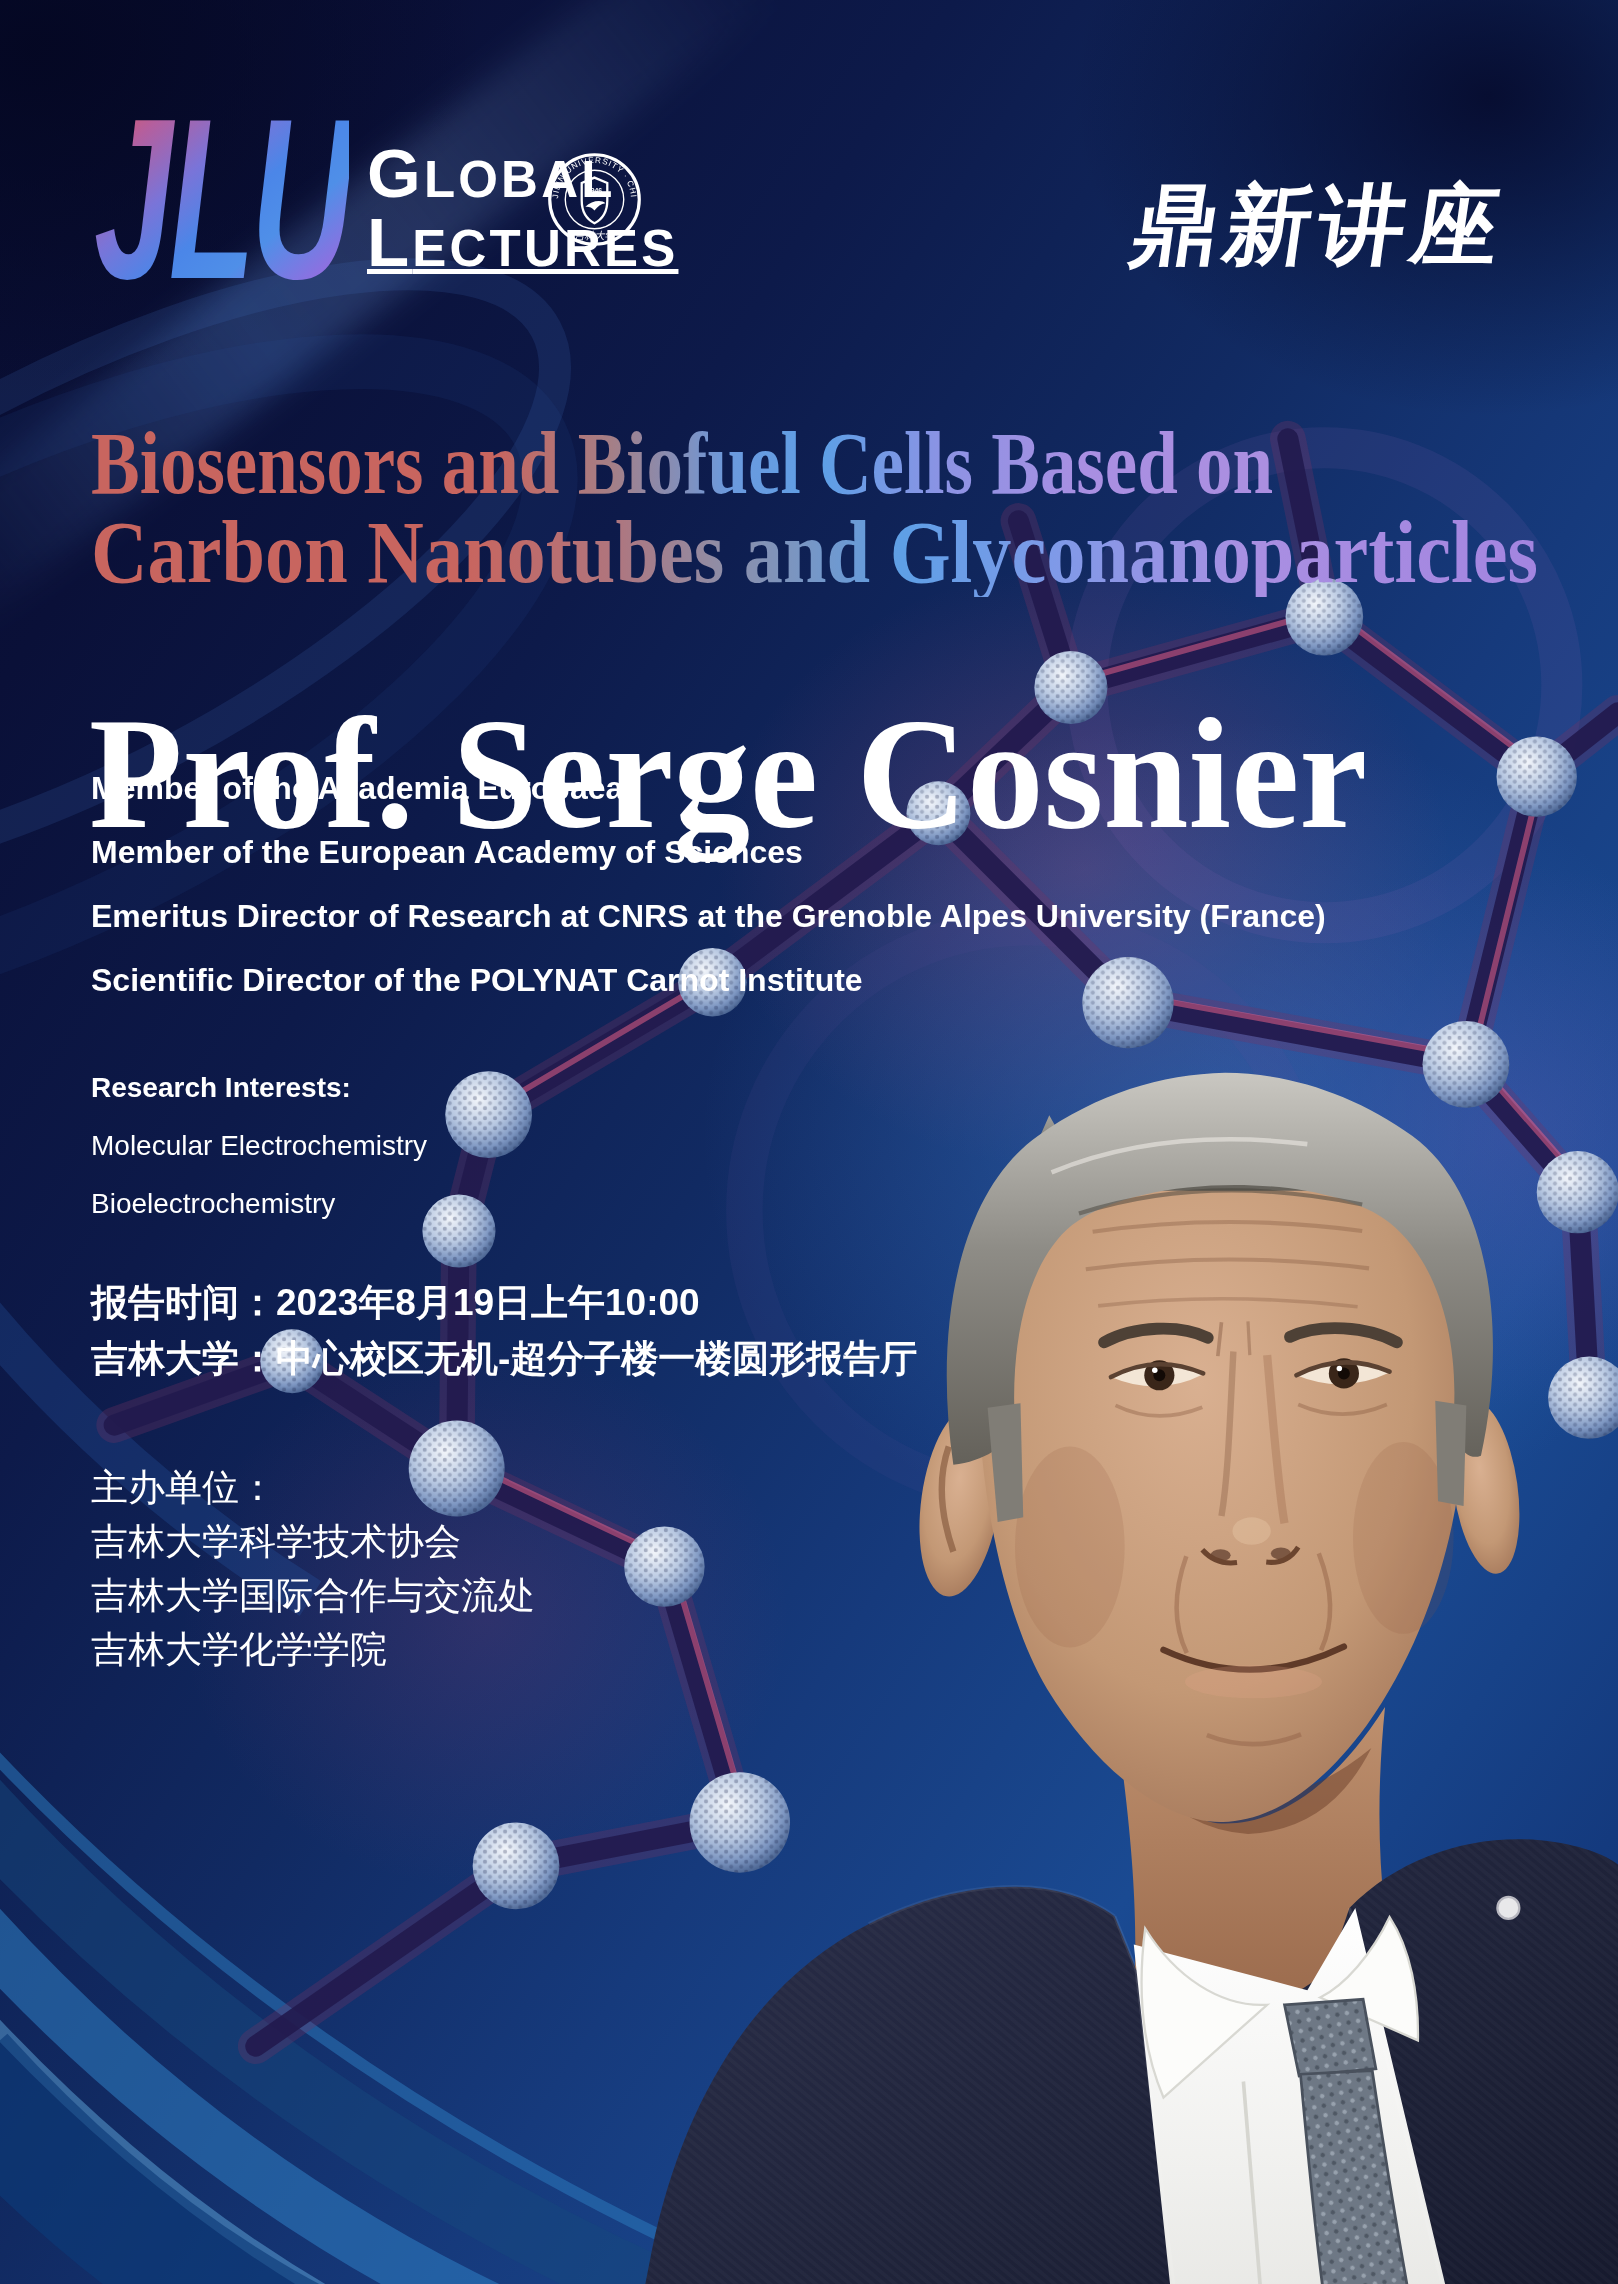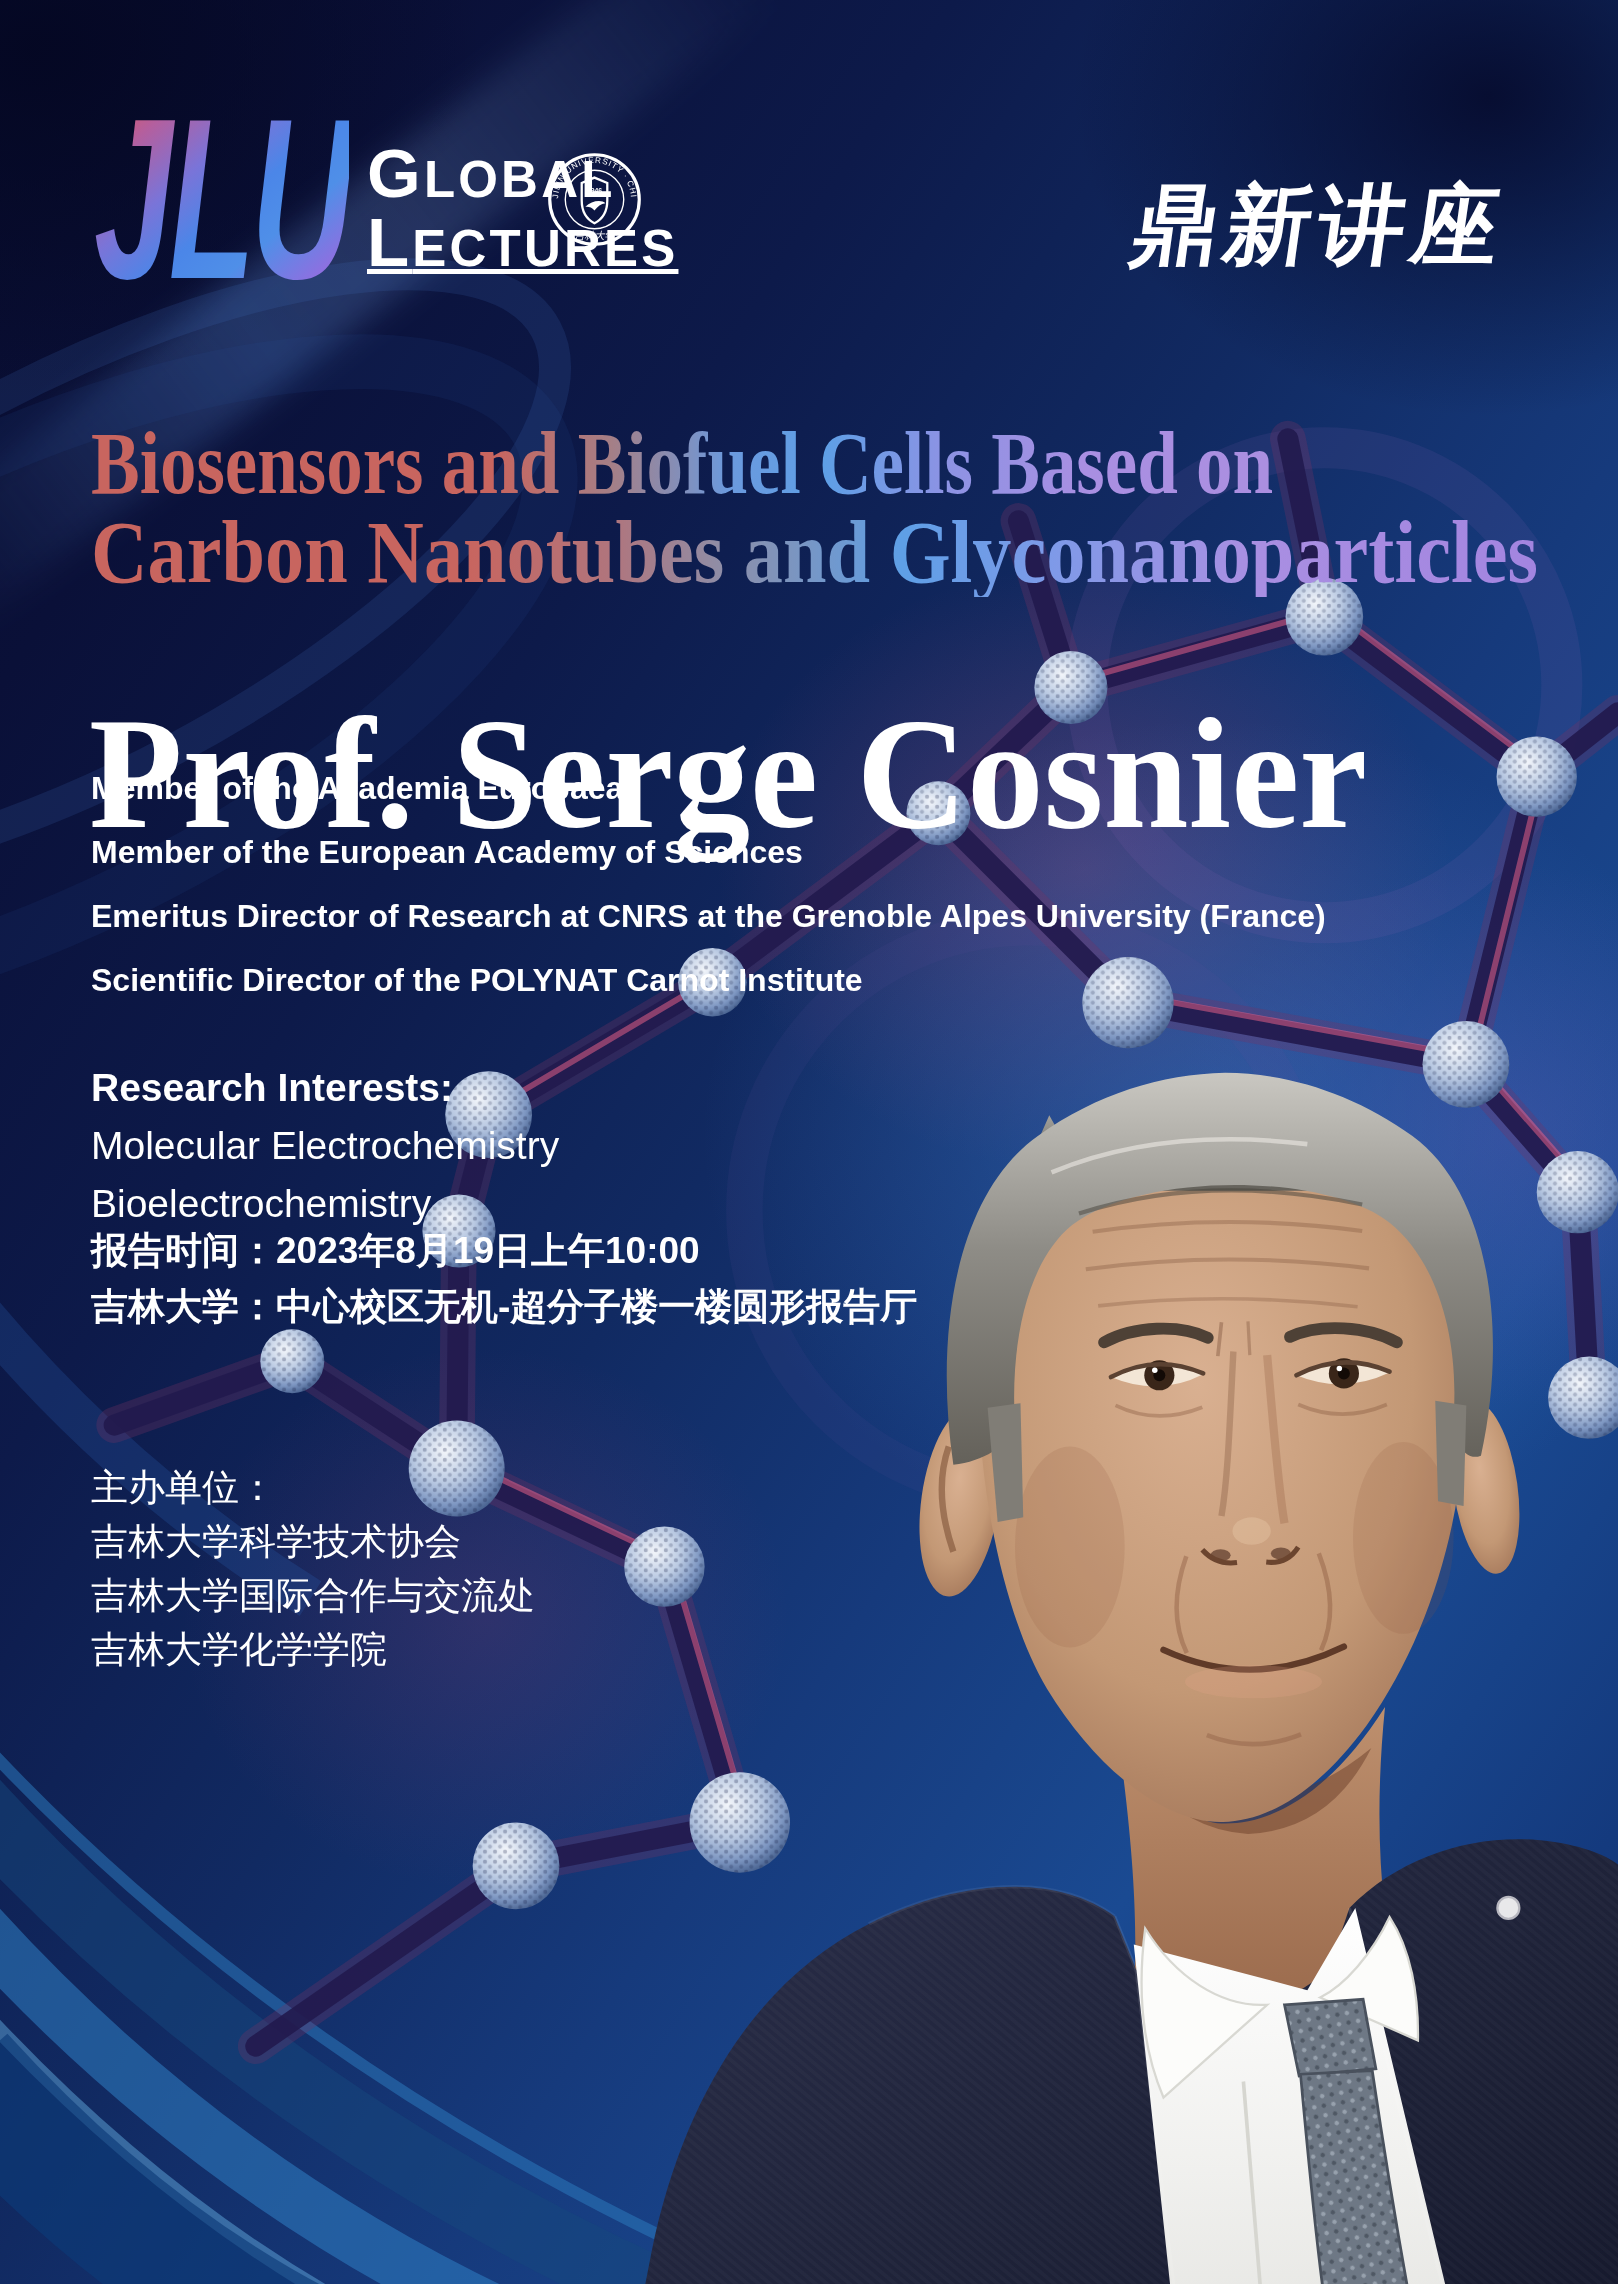--- a/index.html
+++ b/index.html
@@ -47,24 +47,24 @@
   .t2{top:89px;transform:scaleX(.88);
     background-image:linear-gradient(90deg,#c8655f 0%,#c8655f 26%,#b0757d 36%,#8d8fa9 44%,
       #5e9fe6 56%,#7d9ae8 66%,#a98fe2 80%,#a385e0 100%);}
   .speaker{position:absolute;left:89px;top:564px;font-family:"Liberation Serif",serif;
     font-weight:bold;font-size:158px;line-height:1;color:#fff;white-space:nowrap;
     transform:scaleX(.97);transform-origin:left top;}
   
   .credentials{position:absolute;left:91px;top:756px;margin:0;padding:0;list-style:none;
     color:#fff;font-weight:bold;font-size:32px;}
   .credentials li{line-height:64px;white-space:nowrap;}
-  .research{position:absolute;left:91px;top:1059px;color:#fff;font-size:39px;}
+  .research{position:absolute;left:91px;top:1059px;color:#fff;font-size:28px;}
   .research div{line-height:58px;white-space:nowrap;}
   .research .rh{font-weight:bold;}
-  .schedule{position:absolute;left:91px;top:1223px;color:#fff;font-weight:bold;font-size:37px;}
+  .schedule{position:absolute;left:91px;top:1275px;color:#fff;font-weight:bold;font-size:37px;}
   .schedule div{line-height:56px;white-space:nowrap;}
   .organizers{position:absolute;left:91px;top:1461px;color:#fff;font-weight:normal;font-size:37px;}
   .organizers div{line-height:54px;white-space:nowrap;}
 </style>
 </head>
 <body>
 
 <div class="poster">
 
   <div class="bg-base"></div>

